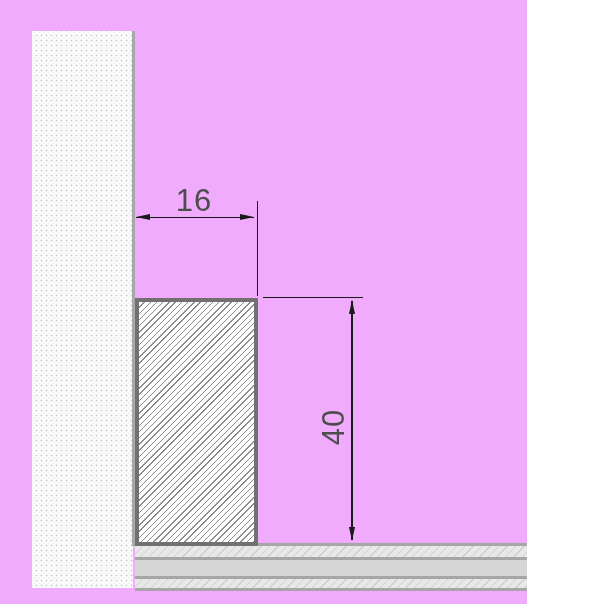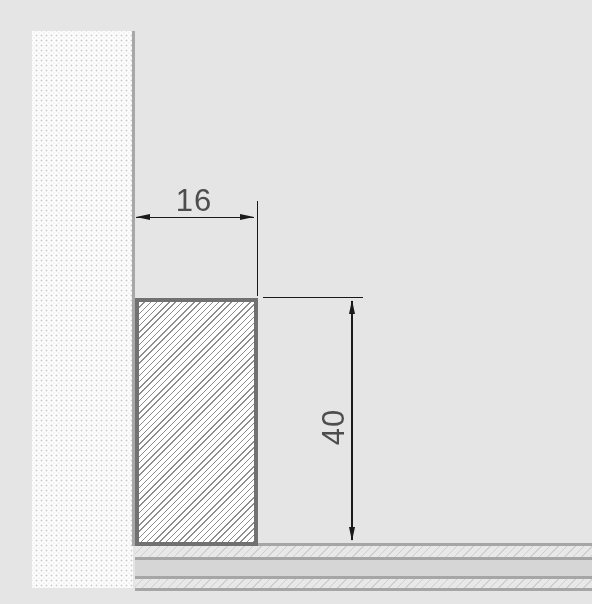--- a/index.html
+++ b/index.html
@@ -1,19 +1,19 @@
 <!DOCTYPE html>
 <html><head>
 <meta charset="utf-8">
 <style>
   html, body { margin: 0; padding: 0; background: #ffffff; }
   .canvas {
     position: relative;
-    width: 592px; height: 604px;
-    background: #e5e5e5;
+    width: 527px; height: 604px;
+    background: #f0abfc;
     overflow: hidden;
     font-family: "Liberation Sans", sans-serif;
   }
   
   .wall-stipple {
     position: absolute;
     left: 32px; top: 31px; width: 101px; height: 557px;
     background-color: #fdfdfd;
     background-image:
       radial-gradient(#d0d0d0 0.9px, rgba(0,0,0,0) 1.1px),

